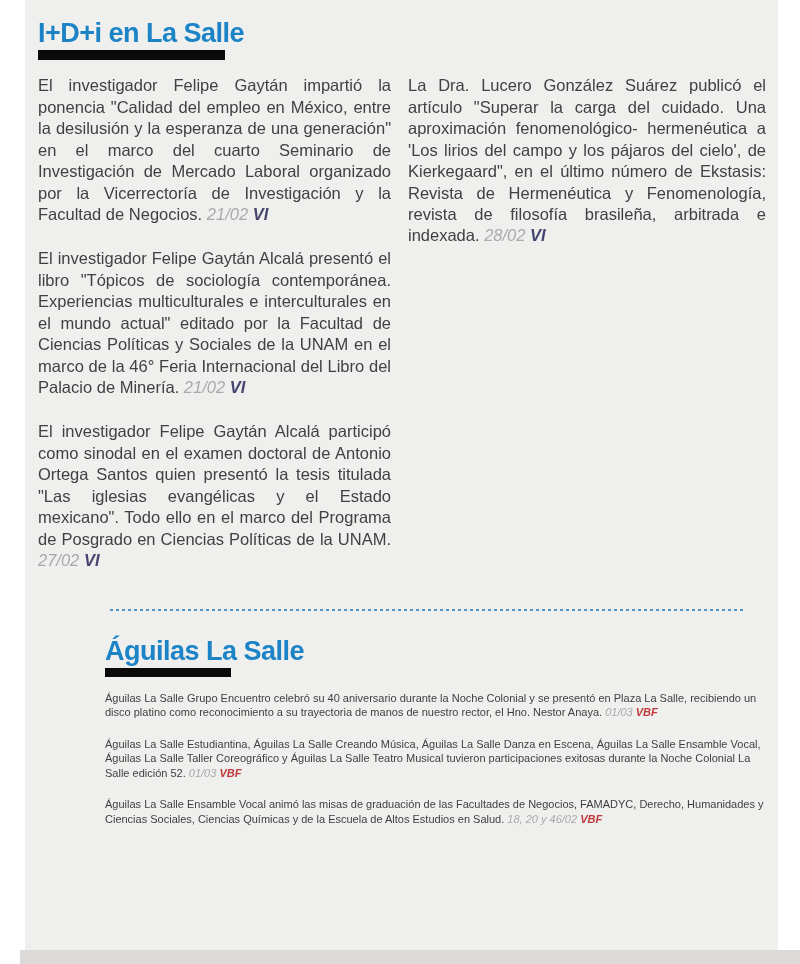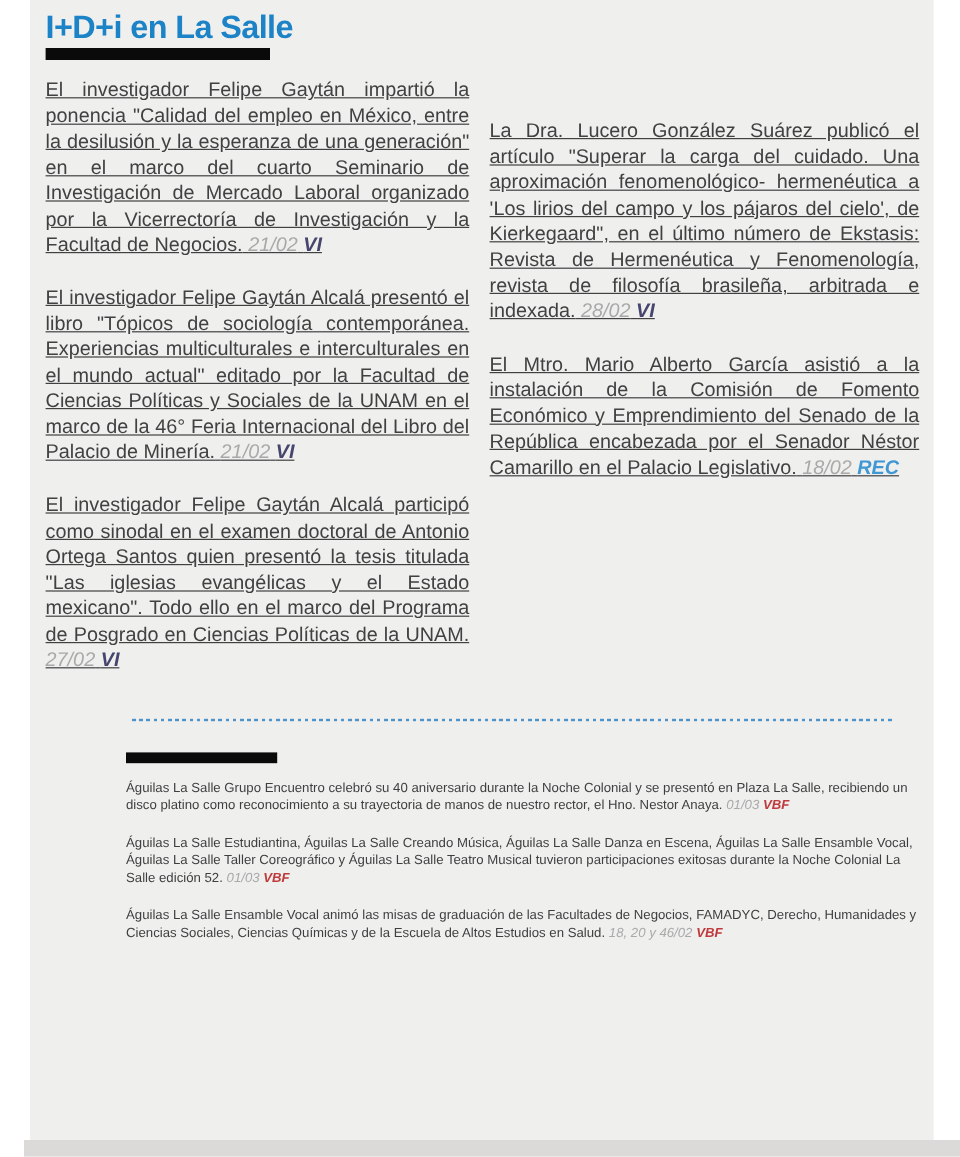--- a/index.html
+++ b/index.html
@@ -5,26 +5,26 @@
   html,body{margin:0;padding:0;}
   body{background:#ffffff;font-family:"Liberation Sans",sans-serif;}
   .page{position:relative;width:800px;height:964px;background:#ffffff;overflow:hidden;}
   .panel{position:absolute;left:25px;top:0;width:753px;height:950px;background:#efefee;overflow:hidden;}
   .bottom-edge{position:absolute;left:20px;top:950px;width:780px;height:14px;background:#dcdad8;}
 
   h2.sec-title{margin:0;font-size:27px;line-height:1.05;font-weight:bold;
     color:#1b83c6;letter-spacing:-0.5px;font-family:"Liberation Sans",sans-serif;}
   .title-bar{height:10px;background:#0a0a0a;margin-top:3px;}
 
-  .sec-idi{padding:9px 12px 0 13px;}
+  .sec-idi{padding:19px 12px 0 13px;}
   .sec-idi .title-bar{width:187px;}
   .cols{display:flex;gap:17px;margin-top:15px;}
-  .col{text-align:justify;font-size:16.5px;line-height:1.3;color:#414141;text-decoration:underline;}
+  .col{text-align:justify;font-size:16.5px;line-height:1.3;color:#414141;}
   .col-left{width:353px;}
-  .col-right{width:358px;margin-top:34px;}
+  .col-right{width:358px;}
   .news-item{margin:0 0 23px 0;}
 
   .date{font-style:italic;color:#a9a9a9;}
   .tag{font-style:italic;font-weight:bold;}
 
   .divider{margin:14px 0 26px 85px;width:634px;height:2px;
     background:repeating-linear-gradient(90deg,#4e94cb 0 3px,transparent 3px 6px);}
 
   .sec-aguilas{padding-left:80px;}
   .sec-aguilas .title-bar{width:126px;height:9px;}
@@ -42,28 +42,28 @@
       <h2 class="sec-title">I+D+i en La Salle</h2>
       <div class="title-bar"></div>
       <div class="cols">
         <div class="col col-left">
             <p class="news-item"><span class="txt">El investigador Felipe Gaytán impartió la ponencia "Calidad del empleo en México, entre la desilusión y la esperanza de una generación" en el marco del cuarto Seminario de Investigación de Mercado Laboral organizado por la Vicerrectoría de Investigación y la Facultad de Negocios.</span> <span class="date">21/02</span> <span class="tag" style="color: rgb(69, 69, 110);">VI</span></p>
             <p class="news-item"><span class="txt">El investigador Felipe Gaytán Alcalá presentó el libro "Tópicos de sociología contemporánea. Experiencias multiculturales e interculturales en el mundo actual" editado por la Facultad de Ciencias Políticas y Sociales de la UNAM en el marco de la 46° Feria Internacional del Libro del Palacio de Minería.</span> <span class="date">21/02</span> <span class="tag" style="color: rgb(69, 69, 110);">VI</span></p>
             <p class="news-item"><span class="txt">El investigador Felipe Gaytán Alcalá participó como sinodal en el examen doctoral de Antonio Ortega Santos quien presentó la tesis titulada "Las iglesias evangélicas y el Estado mexicano". Todo ello en el marco del Programa de Posgrado en Ciencias Políticas de la UNAM.</span> <span class="date">27/02</span> <span class="tag" style="color: rgb(69, 69, 110);">VI</span></p>
           </div>
         <div class="col col-right">
             <p class="news-item"><span class="txt">La Dra. Lucero González Suárez publicó el artículo "Superar la carga del cuidado. Una aproximación fenomenológico- hermenéutica a 'Los lirios del campo y los pájaros del cielo', de Kierkegaard", en el último número de Ekstasis: Revista de Hermenéutica y Fenomenología, revista de filosofía brasileña, arbitrada e indexada.</span> <span class="date">28/02</span> <span class="tag" style="color: rgb(69, 69, 110);">VI</span></p>
-            <p class="news-item"><span class="txt">El Mtro. Mario Alberto García asistió a la instalación de la Comisión de Fomento Económico y Emprendimiento del Senado de la República encabezada por el Senador Néstor Camarillo en el Palacio Legislativo.</span> <span class="date">18/02</span> <span class="tag" style="color: rgb(63, 151, 212);">REC</span></p>
           </div>
       </div>
     </section>
 
     <div class="divider"></div>
 
     <section class="sec-aguilas">
+      <h2 class="sec-title">Águilas La Salle</h2>
       <div class="title-bar"></div>
       <div class="aguilas-list">
           <p class="news-item"><span class="txt">Águilas La Salle Grupo Encuentro celebró su 40 aniversario durante la Noche Colonial y se presentó en Plaza La Salle, recibiendo un disco platino como reconocimiento a su trayectoria de manos de nuestro rector, el Hno. Nestor Anaya.</span> <span class="date">01/03</span> <span class="tag" style="color: rgb(192, 57, 59);">VBF</span></p>
           <p class="news-item"><span class="txt">Águilas La Salle Estudiantina, Águilas La Salle Creando Música, Águilas La Salle Danza en Escena, Águilas La Salle Ensamble Vocal, Águilas La Salle Taller Coreográfico y Águilas La Salle Teatro Musical tuvieron participaciones exitosas durante la Noche Colonial La Salle edición 52.</span> <span class="date">01/03</span> <span class="tag" style="color: rgb(192, 57, 59);">VBF</span></p>
           <p class="news-item"><span class="txt">Águilas La Salle Ensamble Vocal animó las misas de graduación de las Facultades de Negocios, FAMADYC, Derecho, Humanidades y Ciencias Sociales, Ciencias Químicas y de la Escuela de Altos Estudios en Salud.</span> <span class="date">18, 20 y 46/02</span> <span class="tag" style="color: rgb(192, 57, 59);">VBF</span></p>
           <p class="news-item">  </p>
         </div>
     </section>
 
   </div>

